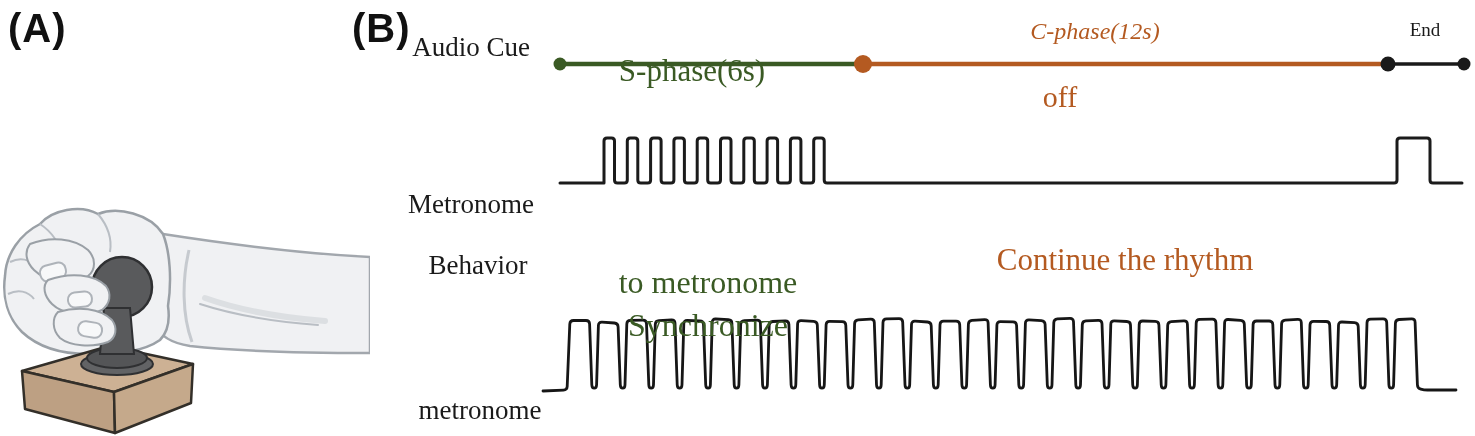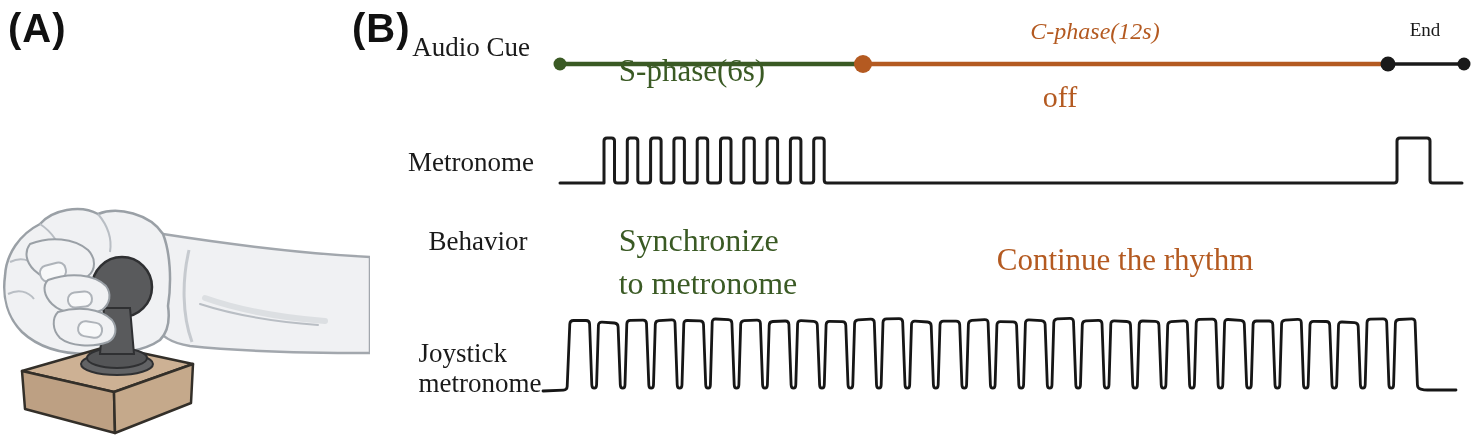--- a/index.html
+++ b/index.html
@@ -1,21 +1,21 @@
 <!DOCTYPE html>
 <html style="--green: #3a5a24; --orange: #b45a21;"><head>
 <meta charset="utf-8">
 <style>
   html,body{margin:0;padding:0;background:#ffffff;}
   #figure{position:relative;width:1475px;height:436px;background:#ffffff;overflow:hidden;
           font-family:"Liberation Serif","DejaVu Serif",serif;color:#1a1a1a;}
   .panel-letter{position:absolute;font-family:"Liberation Sans","DejaVu Sans",sans-serif;
           font-weight:bold;font-size:40px;letter-spacing:1px;color:#111;}
   .t{position:absolute;white-space:nowrap;transform:translate(-50%,-50%);}
-  .t2{position:absolute;text-align:left;transform:translate(-50%,-50%);}
+  .t2{position:absolute;text-align:center;transform:translate(-50%,-50%);margin-top:42px;}
   .right-anchor{transform:translate(-100%,-50%);}
   .green{color:var(--green);}
   .orange{color:var(--orange);}
   #timeline-svg{position:absolute;left:0;top:0;}
   #illustration{position:absolute;left:0;top:0;}
 </style>
 </head>
 <body>
 
 <div id="figure">
@@ -84,25 +84,24 @@
 
   <div class="t green" style="left:692px;top:31px;font-size:31px;margin-top:40px;">S-phase(6s)</div>
   <div class="t orange" style="left:1095px;top:31px;font-size:24px;font-style:italic;">C-phase(12s)</div>
   <div class="t orange" style="left:1060px;top:97px;font-size:30px;">off</div>
   <div class="t" style="left:1425px;top:30px;font-size:19px;">End</div>
 
   <div class="t2" style="left:471px;top:162px;font-size:27px;line-height:30px;">
     <div>Metronome</div>
   </div>
 
-  <div class="t" style="left:478px;top:241px;font-size:27px;">Behavior</div>
+  <div class="t" style="left:478px;top:265px;font-size:27px;">Behavior</div>
   <div class="t2 green" style="left:708px;top:262px;font-size:32px;line-height:43px;">
+    <div>to metronome</div>
     <div>Synchronize</div>
-    <div>to metronome</div>
   </div>
   <div class="t orange" style="left:1125px;top:260px;font-size:31px;">Continue the rhythm</div>
 
   <div class="t2" style="left:480px;top:368px;font-size:27px;line-height:30px;">
-    <div>Joystick</div>
     <div>metronome</div>
   </div>
 
 </div>
 
 </body></html>

